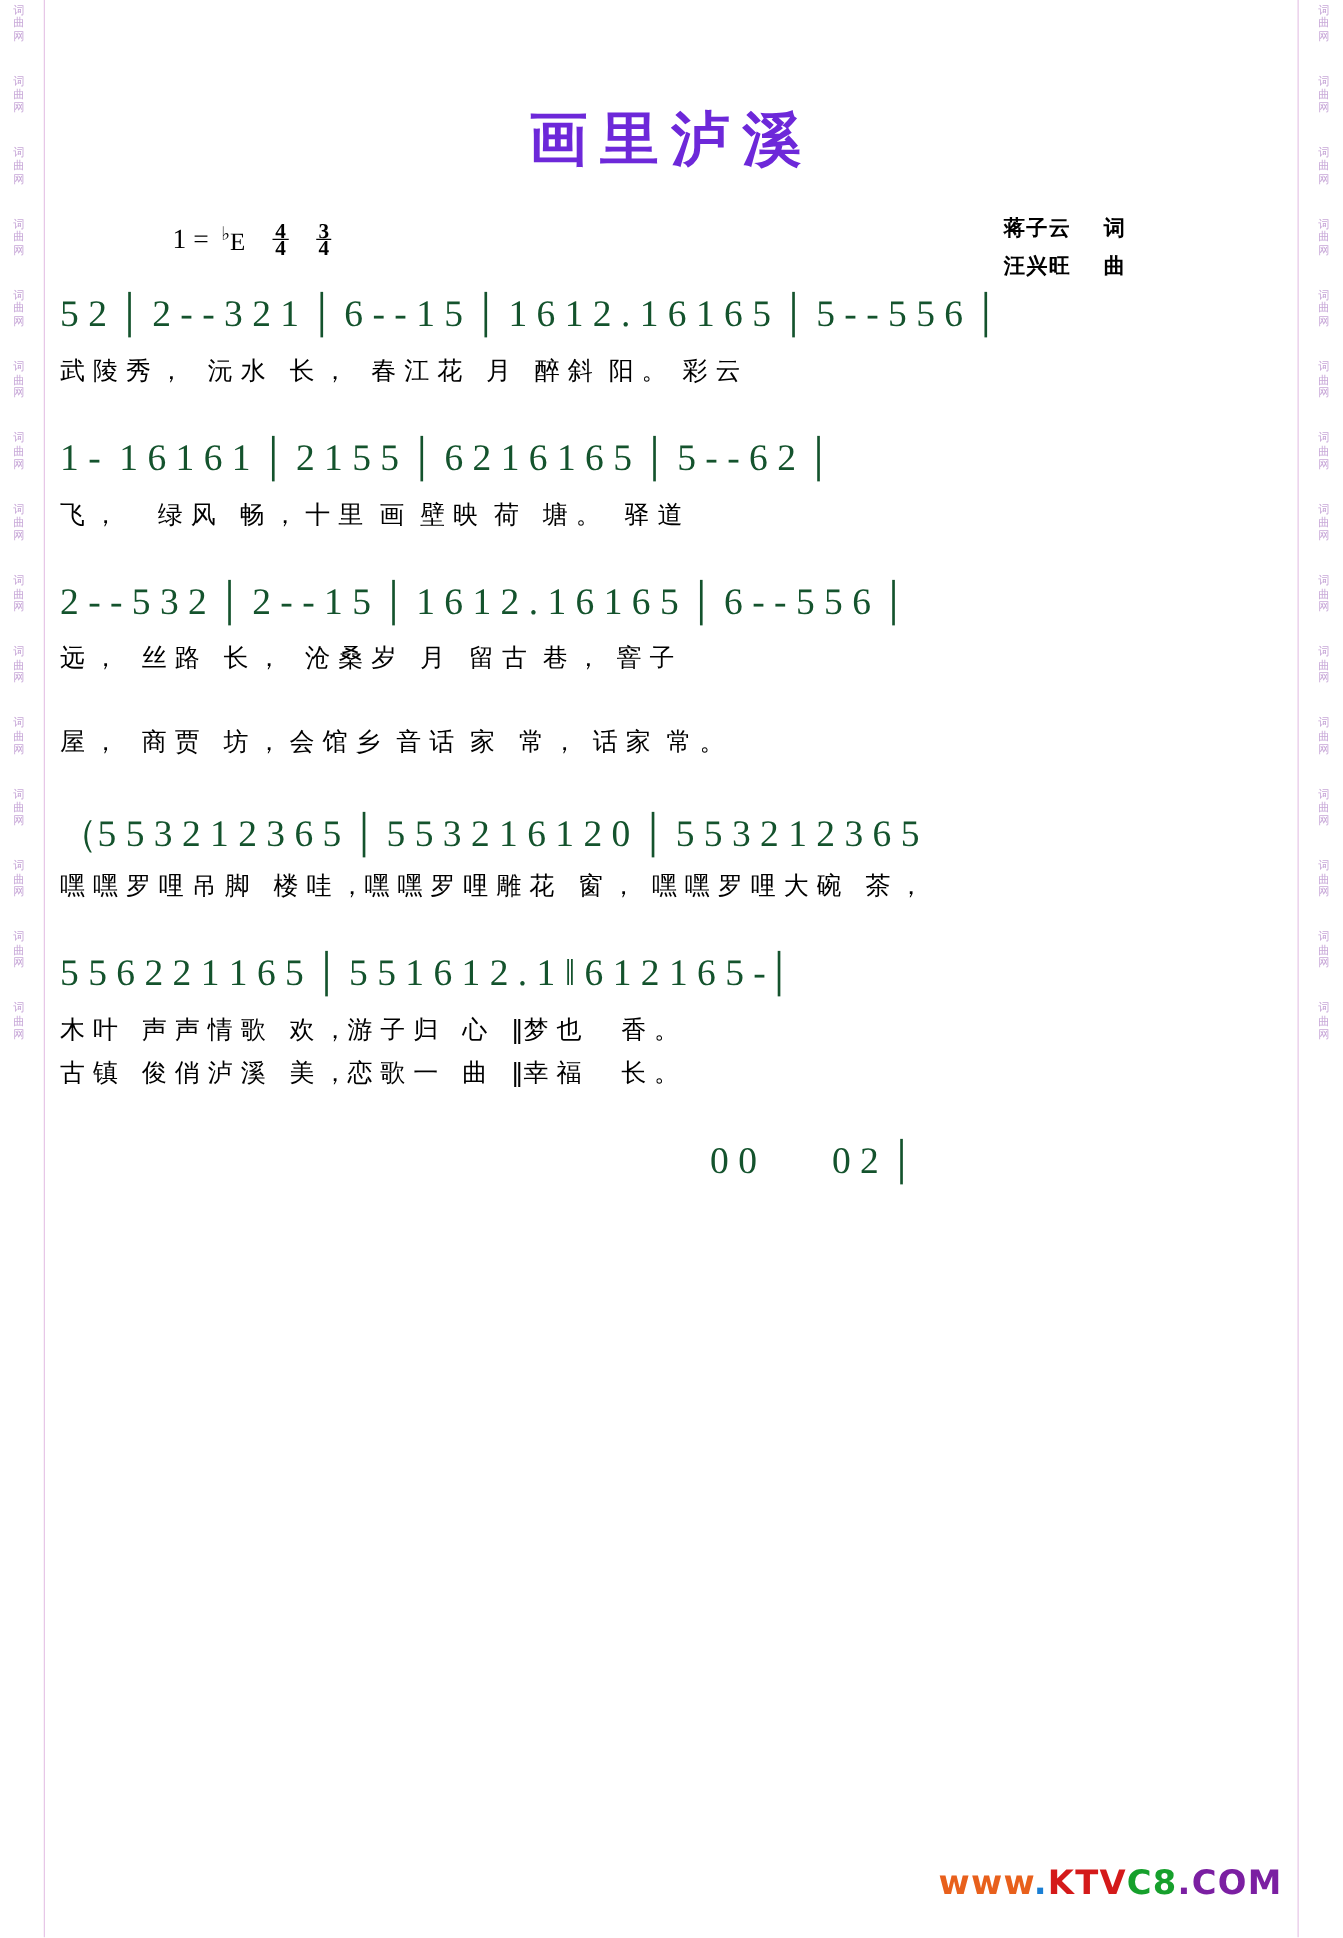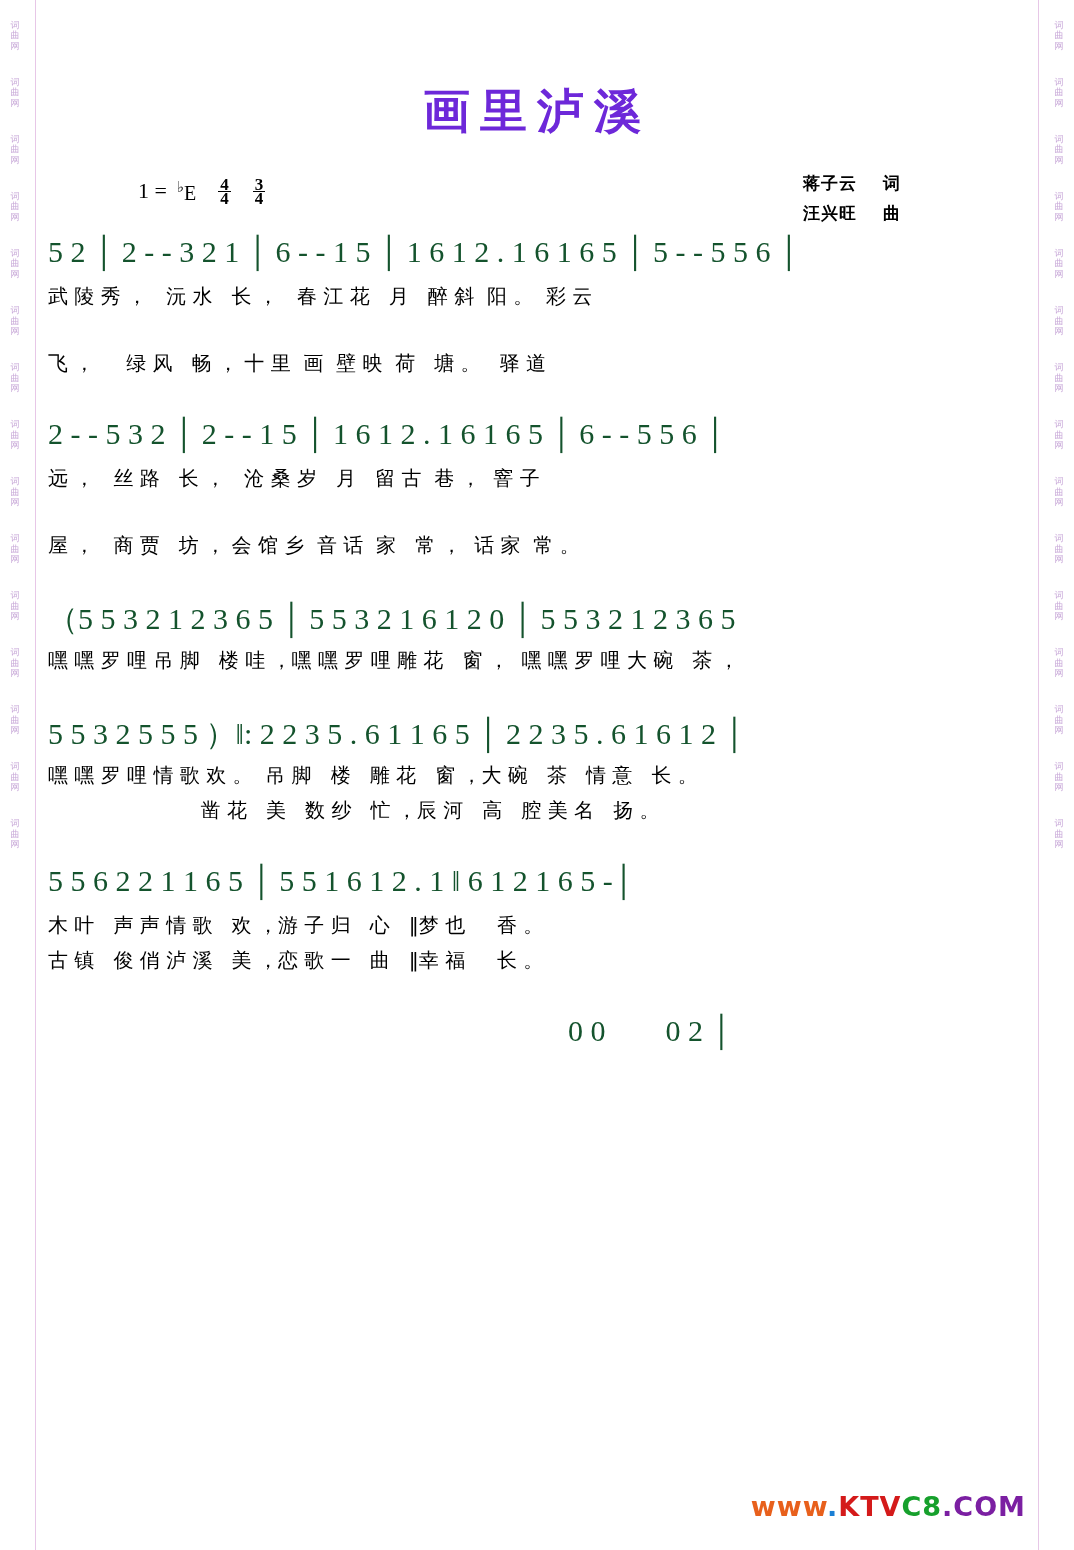--- a/index.html
+++ b/index.html
@@ -9,22 +9,22 @@
     font-family:"Liberation Serif", serif;
     position:relative;
     overflow:hidden;
   }
   
   .wm-col{
     position:absolute;top:0;bottom:0;width:30px;
     display:flex;flex-direction:column;align-items:center;
     justify-content:flex-start;
     color:#c8a8d8;font-size:9px;line-height:1.15;
-    font-family:Liberation Sans, sans-serif;
-    padding-top:20px;
+    font-family:Liberation Mono, monospace;
+    padding-top:4px;
     user-select:none;
   }
   .wm-col.left{left:0;}
   .wm-col.right{right:0;}
   .wm-block{margin-bottom:26px;text-align:center;width:14px;}
   .page-border-l{position:absolute;left:35px;top:0;bottom:0;width:1px;background:#e7c7e7;}
   .page-border-r{position:absolute;right:35px;top:0;bottom:0;width:1px;background:#e7c7e7;}
 
   .sheet{
     position:absolute;left:48px;right:48px;top:0;bottom:0;
@@ -164,42 +164,38 @@
   </div>
 
   <div style="height:92px"></div>
 
   <div class="sysblock">
     <div class="notes">5 2 │ 2 - - 3 2 1 │ 6 - - 1 5 │ 1 6 1 2 . 1 6 1 6 5 │ 5 - - 5 5 6 │</div>
     <div class="lyrics">武 陵 秀 ，   沅 水   长 ，   春 江 花   月   醉 斜  阳 。  彩 云</div>
   </div>
 
   <div class="sysblock">
+    <div class="notes">1 -  1 6 1 6 1 │ 2 1 5 5 │ 6 2 1 6 1 6 5 │ 5 - - 6 2 │</div>
     <div class="lyrics">飞 ，     绿 风   畅 ， 十 里  画  壁 映  荷   塘 。   驿 道</div>
   </div>
 
   <div class="sysblock">
     <div class="notes">2 - - 5 3 2 │ 2 - - 1 5 │ 1 6 1 2 . 1 6 1 6 5 │ 6 - - 5 5 6 │</div>
     <div class="lyrics">远 ，   丝 路   长 ，   沧 桑 岁   月   留 古  巷 ，  窨 子</div>
   </div>
 
   <div class="sysblock">
     <div class="lyrics">屋 ，   商 贾   坊 ， 会 馆 乡  音 话  家   常 ，  话 家  常 。</div>
   </div>
 
   <div class="sysblock">
     <div class="notes">（5 5 3 2 1 2 3 6 5 │ 5 5 3 2 1 6 1 2 0 │ 5 5 3 2 1 2 3 6 5</div>
     <div class="lyrics">嘿 嘿 罗 哩 吊 脚   楼 哇 ，嘿 嘿 罗 哩 雕 花   窗 ，  嘿 嘿 罗 哩 大 碗   茶 ，</div>
   </div>
 
-  <div class="sysblock">
-    <div class="notes">5 5 3 2 5 5 5 ）‖: 2 2 3 5 . 6 1 1 6 5 │ 2 2 3 5 . 6 1 6 1 2 │</div>
-    <div class="lyrics">嘿 嘿 罗 哩 情 歌 欢 。  吊 脚   楼   雕 花   窗 ，大 碗   茶   情 意   长 。</div>
-    <div class="lyrics lyrics2">                        凿 花   美   数 纱   忙 ，辰 河   高   腔 美 名   扬 。</div>
-  </div>
 
   <div class="sysblock">
     <div class="notes">5 5 6 2 2 1 1 6 5 │ 5 5 1 6 1 2 . 1 ‖ 6 1 2 1 6 5 -│</div>
     <div class="lyrics">木 叶   声 声 情 歌   欢 ，游 子 归   心   ‖梦 也     香 。</div>
     <div class="lyrics lyrics2">古 镇   俊 俏 泸 溪   美 ，恋 歌 一   曲   ‖幸 福     长 。</div>
   </div>
 
   <div class="sysblock" style="margin-left:520px;">
     <div class="notes">0 0        0 2 │</div>
   </div>

